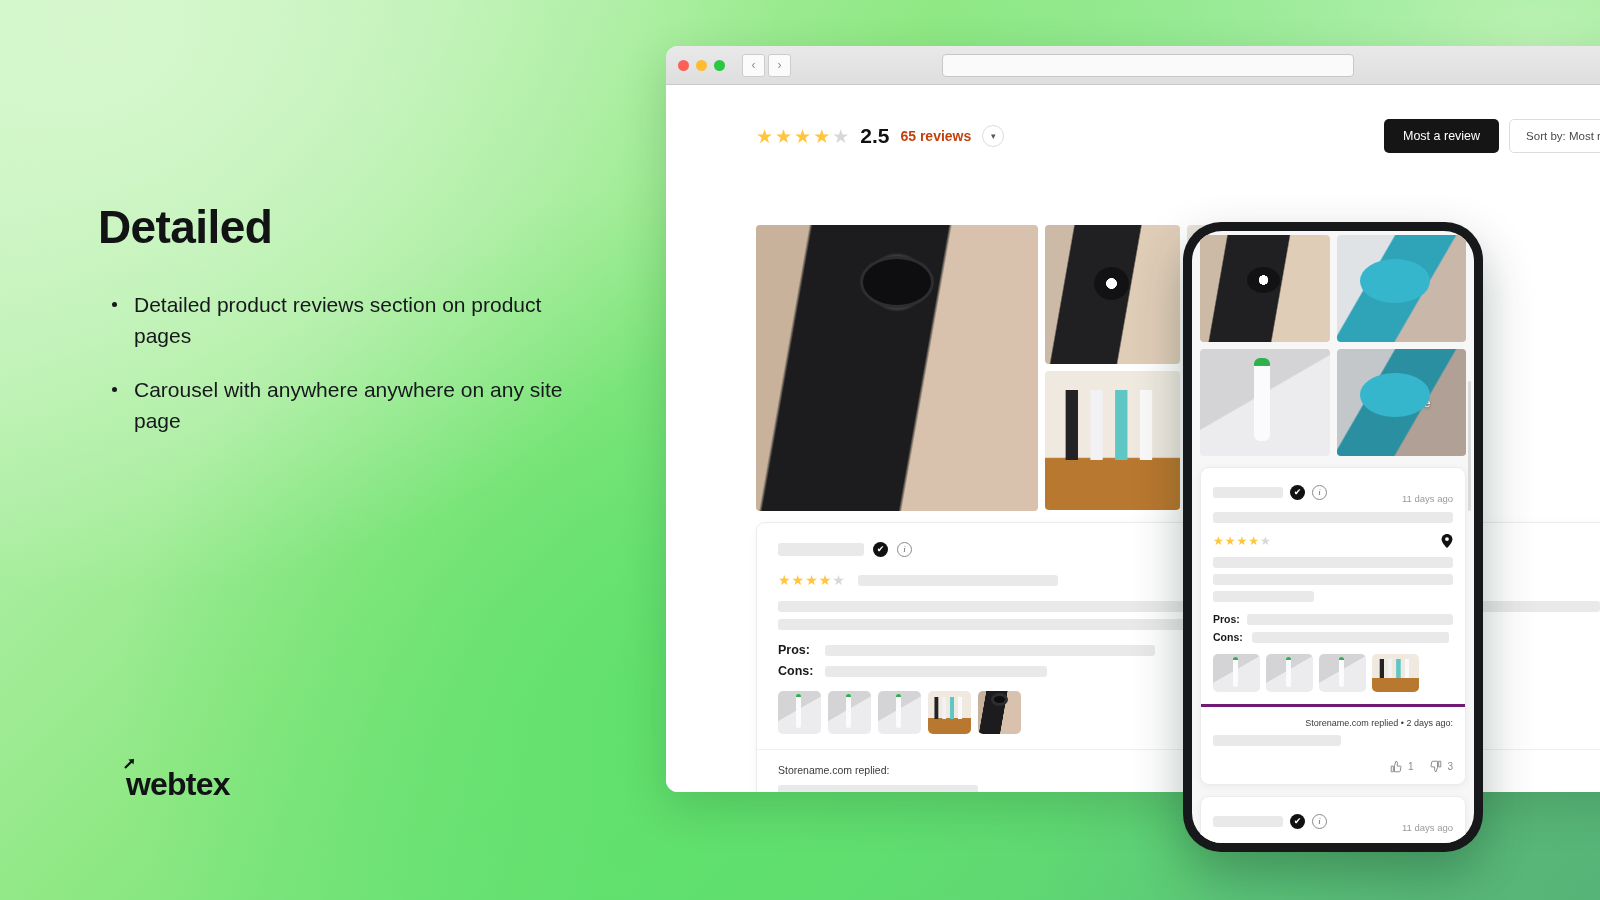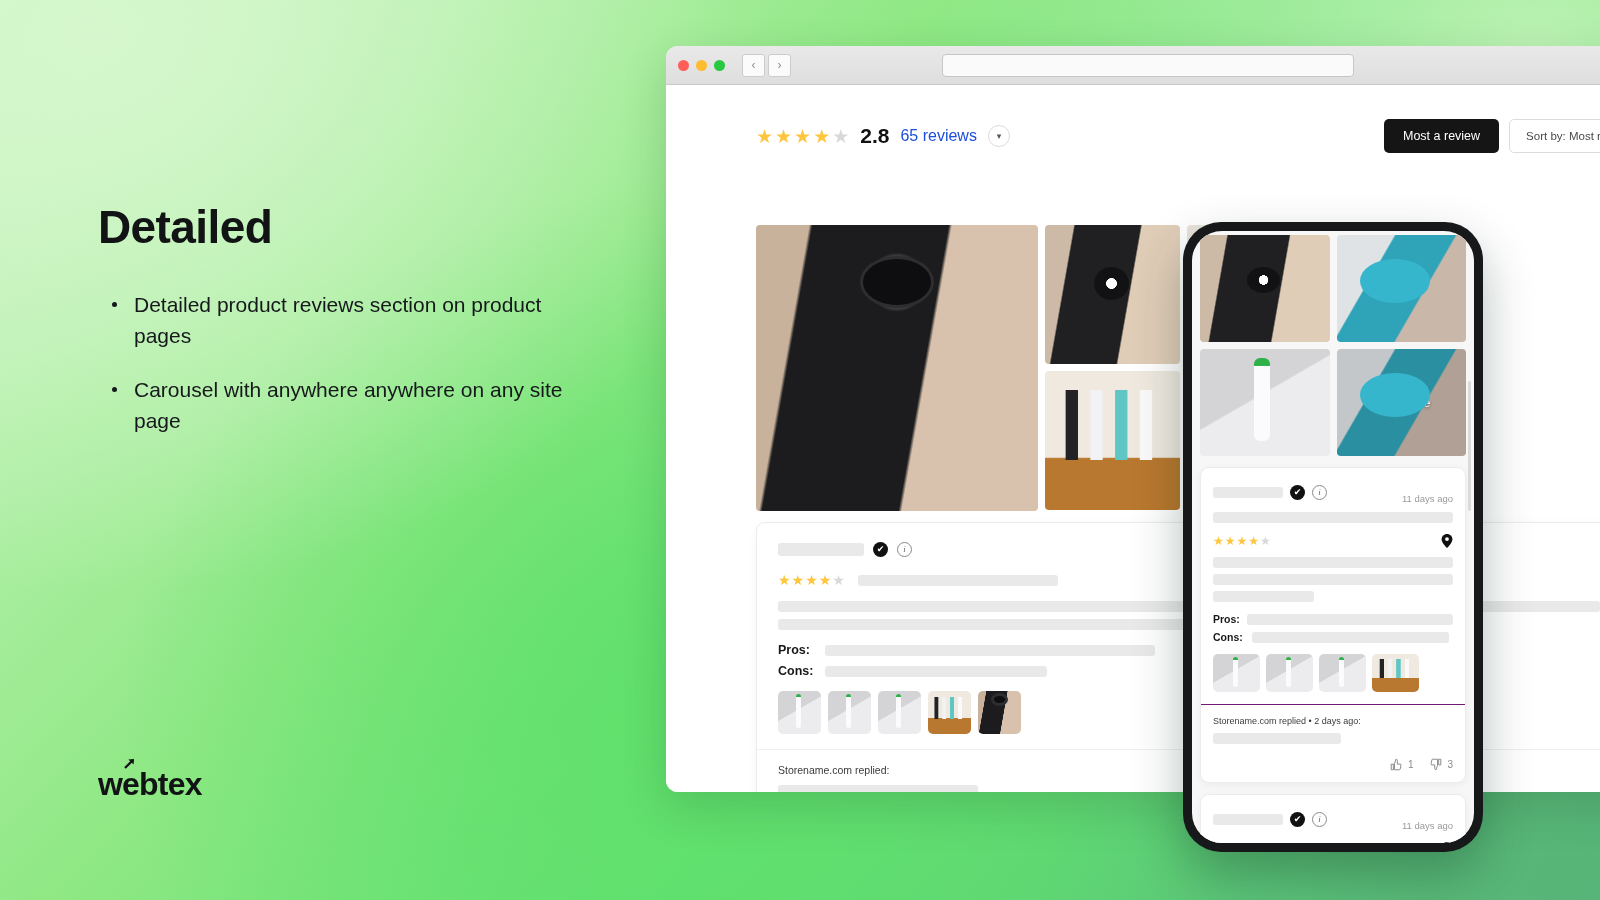--- a/index.html
+++ b/index.html
@@ -69,20 +69,21 @@
     position: absolute;
     left: 98px; top: 766px;
     display: flex; align-items: flex-end;
   }
   .logo-text {
     font-size: 32px;
     font-weight: bold;
     color: #111315;
     letter-spacing: -0.8px;
     position: relative;
+    margin-left: 28px;
   }
   .logo-arrow {
     position: absolute;
     left: 25px; top: -9px;
     width: 13px; height: 13px;
   }
 
   
   .browser {
     position: absolute;
@@ -129,21 +130,21 @@
 
   .rv-header {
     display: flex; align-items: center;
     padding: 34px 30px 0 90px;
   }
   .rating-block { display: flex; align-items: center; gap: 11px; }
   .stars { display: flex; gap: 2px; font-size: 19px; line-height: 1; }
   .star { color: #ffc53d; }
   .star.empty { color: #d8d8d8; }
   .rating-num { font-size: 21px; font-weight: bold; color: #111; }
-  .rating-count { font-size: 16px; color: #1d4ed8; }
+  .rating-count { font-size: 14px; color: #c2410c; font-weight: bold; }
   .chev-btn {
     width: 22px; height: 22px;
     border: 1px solid #dcdcdc;
     border-radius: 50%;
     display: flex; align-items: center; justify-content: center;
     font-size: 9px; color: #555;
   }
   .hdr-actions { margin-left: auto; display: flex; gap: 10px; align-items: center; }
   .btn-primary {
     background: #151515; color: #fff;
@@ -334,21 +335,21 @@
   .ph-ago { margin-left: auto; font-size: 9.5px; color: #9a9a9a; white-space: nowrap; margin-top: 12px; }
   .ph-stars-row { display: flex; align-items: center; margin-top: 11px; }
   .ph-stars { display: flex; gap: 1px; font-size: 12px; }
   .pin-icon { margin-left: auto; color: #111; }
   .ph-lines { margin-top: 9px; display: flex; flex-direction: column; gap: 6px; }
   .ph-pc { margin-top: 11px; }
   .ph-pc-row { display: flex; align-items: center; gap: 7px; margin-bottom: 6px; }
   .ph-pc-label { font-size: 10.5px; font-weight: bold; color: #17181a; width: 32px; }
   .ph-thumbs { display: flex; gap: 6px; margin-top: 11px; }
   .ph-thumb { width: 47px; height: 38px; border-radius: 5px; overflow: hidden; position: relative; }
-  .ph-reply { border-top: 1px solid #701a75; padding: 11px 12px 10px 12px; }
+  .ph-reply { border-top: 3px solid #701a75; padding: 11px 12px 10px 12px; text-align: right; }
   .ph-reply-label { font-size: 9px; color: #3a3a3a; }
   .ph-votes { display: flex; gap: 16px; justify-content: flex-end; padding: 4px 12px 11px 12px; }
   .vote { display: flex; align-items: center; gap: 5px; font-size: 10px; color: #8a8a8a; }
 
   .ph-scrollbar {
     position: absolute;
     right: 3px; top: 150px;
     width: 3px; height: 130px;
     background: #dadada;
     border-radius: 2px;
@@ -396,21 +397,21 @@
 
       <div class="rv-header">
         <div class="rating-block">
           <div class="stars">
             <span class="star">★</span>
             <span class="star">★</span>
             <span class="star">★</span>
             <span class="star">★</span>
             <span class="star empty">★</span>
           </div>
-          <span class="rating-num">2.8</span>
+          <span class="rating-num">2.5</span>
           <span class="rating-count">65 reviews</span>
           <div class="chev-btn">▾</div>
         </div>
         <div class="hdr-actions">
           <div class="btn-primary">Most a review</div>
           <div class="btn-secondary">Sort by: Most recent</div>
         </div>
       </div>
 
       <div class="gallery">

